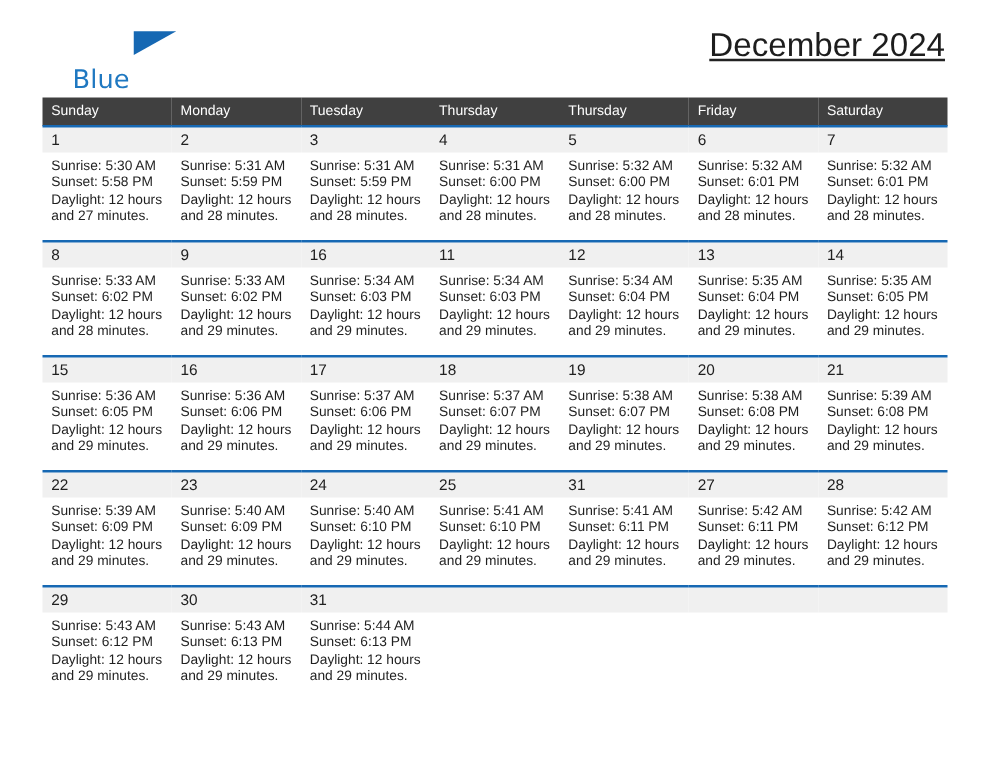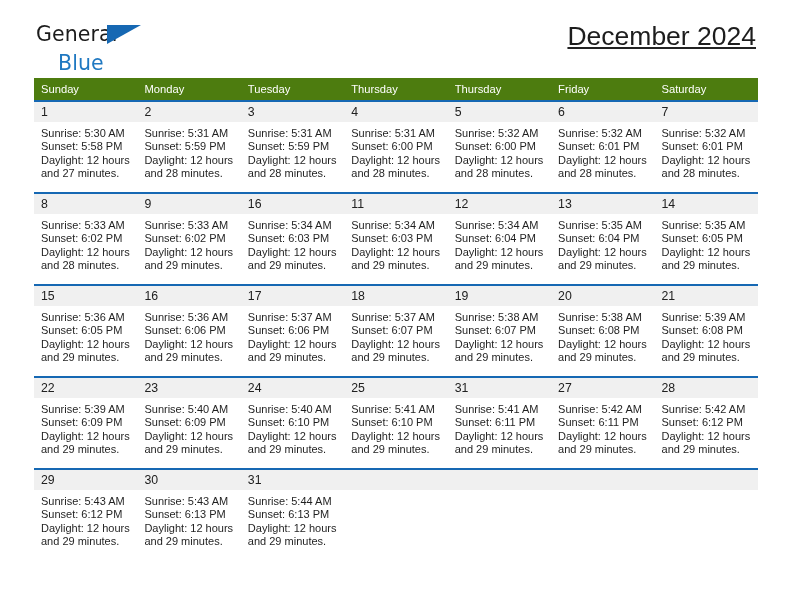--- a/index.html
+++ b/index.html
@@ -86,21 +86,21 @@
   }
 
   
   .calendar {
     width: 724px;
     margin-top: 6px;
     border-collapse: collapse;
     table-layout: fixed;
   }
   .calendar th {
-    background: #4d7c0f;
+    background: #404040;
     color: #ffffff;
     font-size: 11.2px;
     font-weight: normal;
     text-align: left;
     padding: 5px 0 5px 7px;
     height: 19px;
     box-sizing: border-box;
   }
   .week-row > td {
     vertical-align: top;
@@ -134,21 +134,20 @@
   .dayinfo div { white-space: nowrap; }
 </style>
 </head>
 <body>
 
 <div class="page">
 
   <div class="header">
 
     <div class="logo">
-      <span class="logo-general">General</span>
       <span class="logo-tri"></span>
       <span class="logo-blue">Blue</span>
     </div>
 
     <div class="title-block">
       <h1 class="cal-title">December 2024</h1>
     </div>
 
   </div>
 

